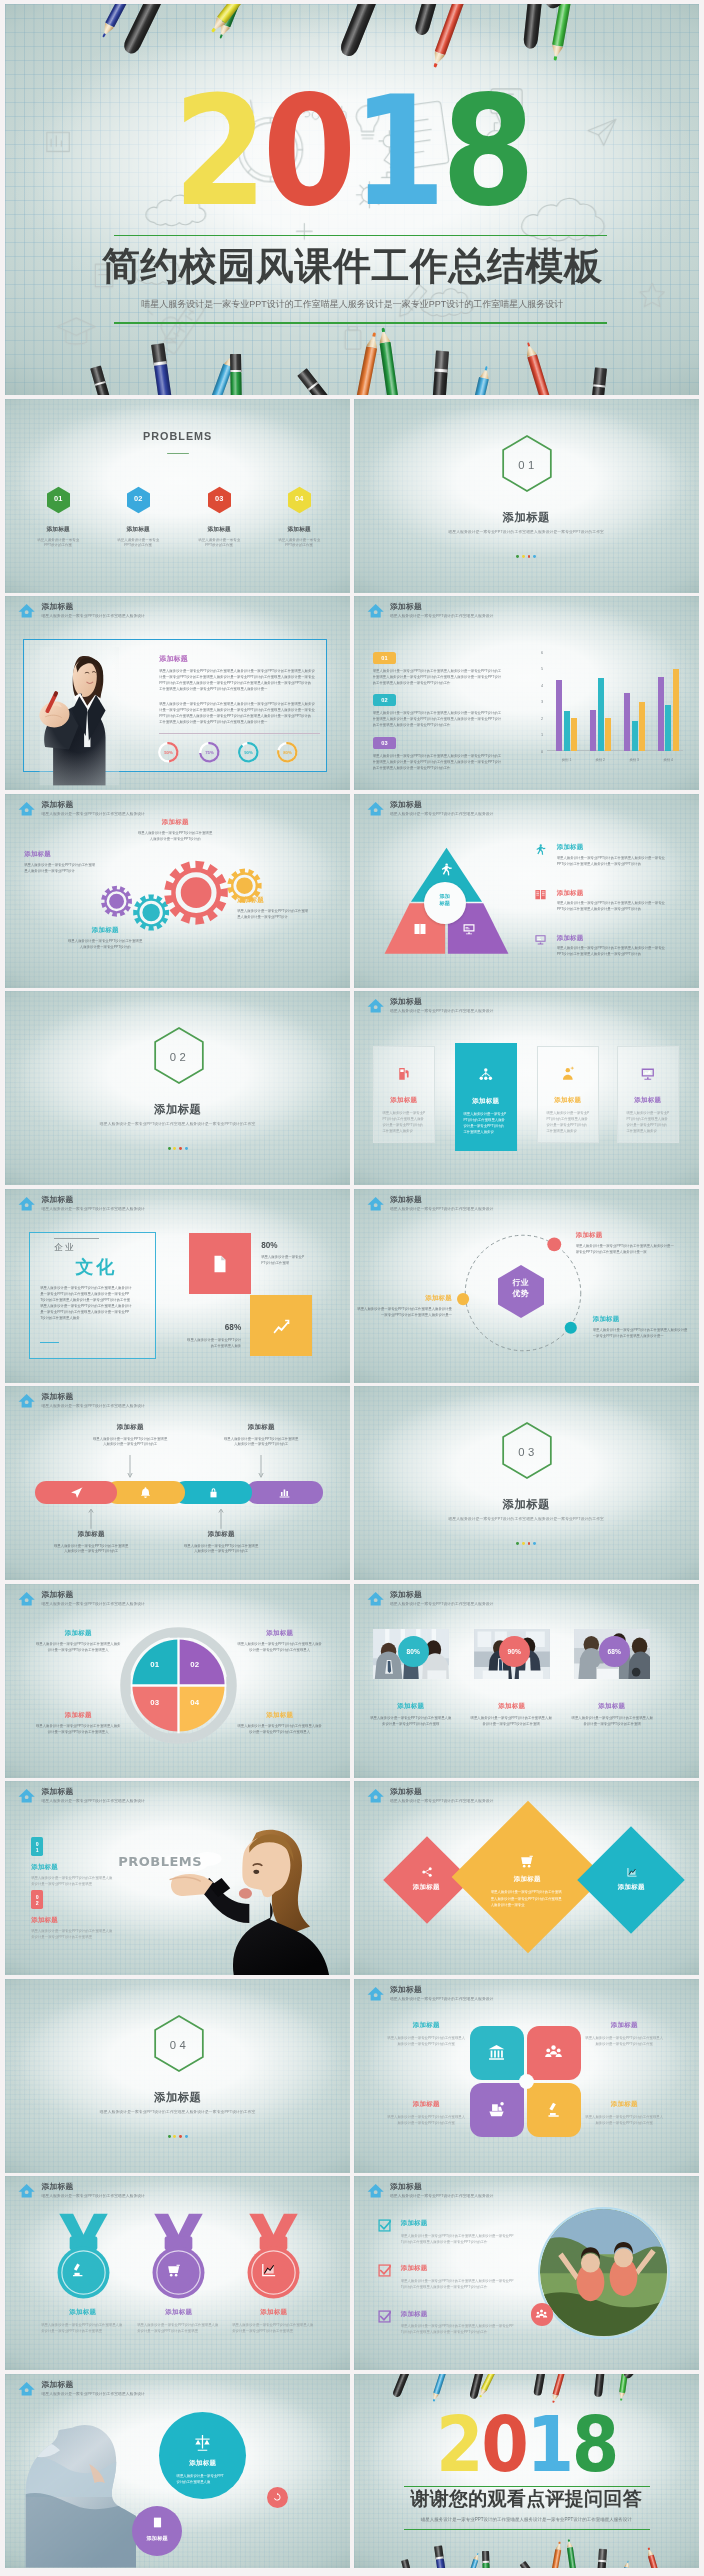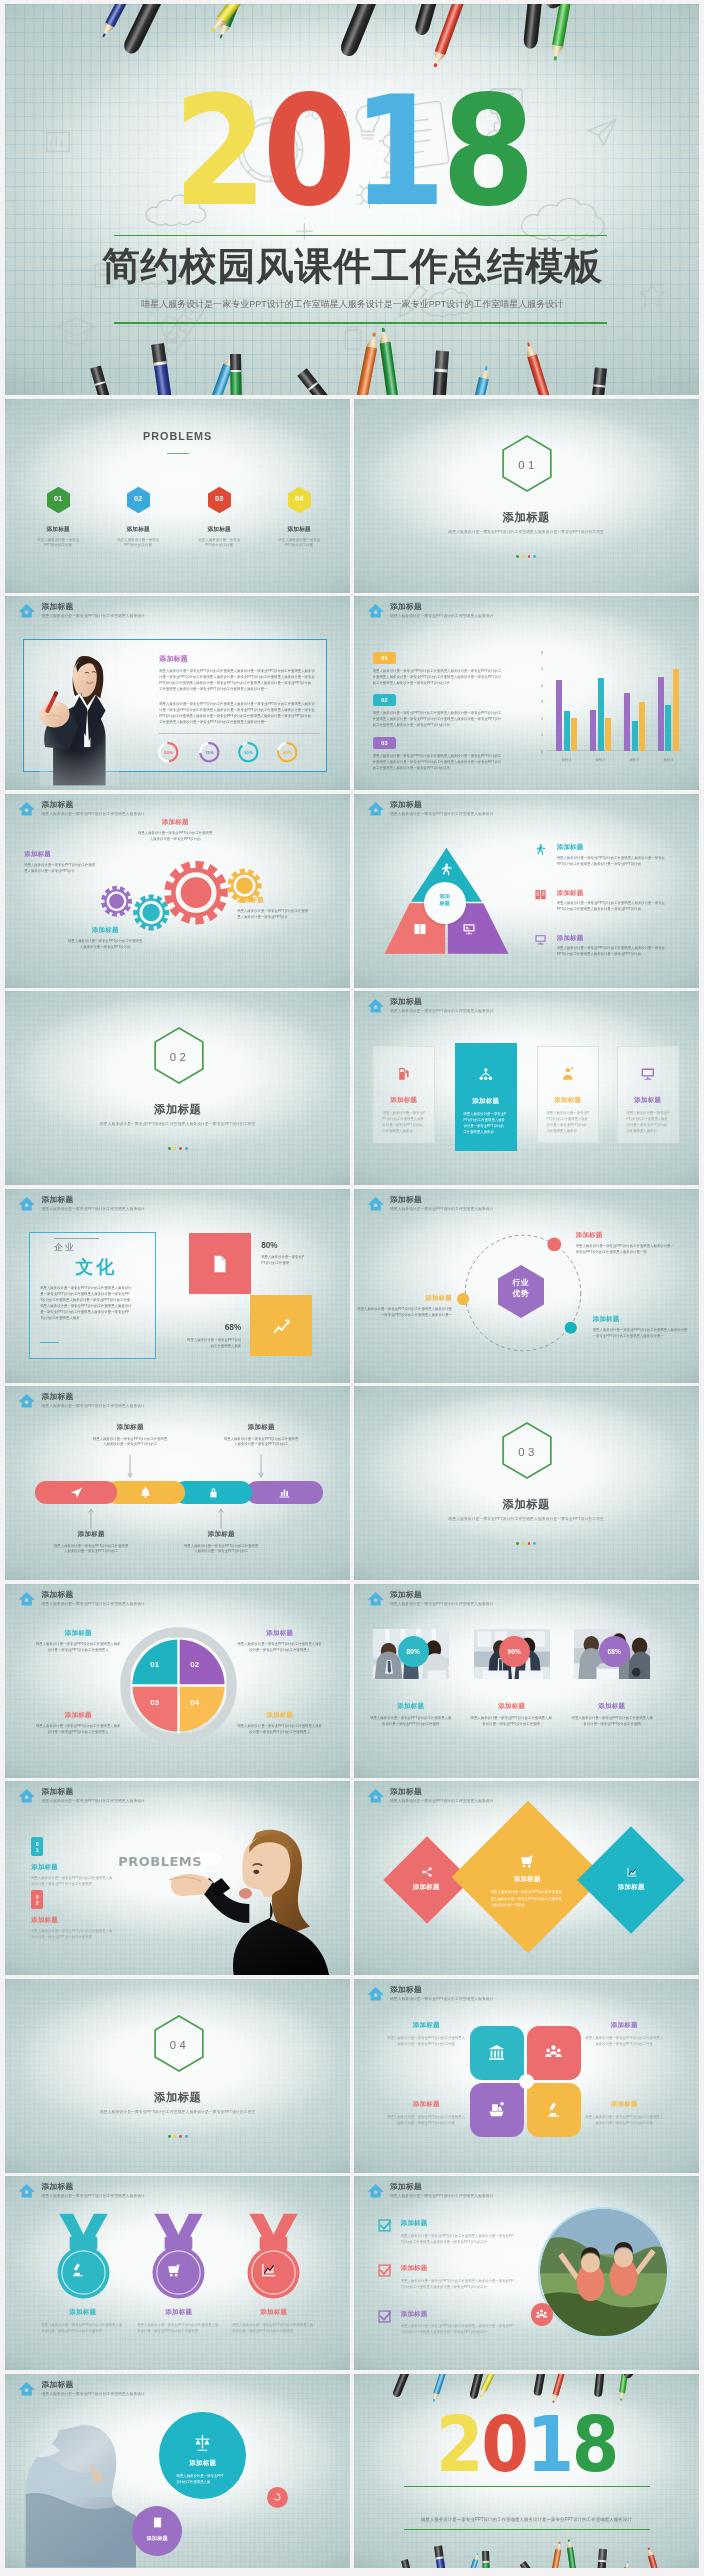--- a/index.html
+++ b/index.html
@@ -1603,18 +1603,19 @@
             <div class="lead" style="background:#3aa9dd"></div>
           </div>
           <div class="pencil" style="left: 304px; top: 217px; width: 6px; height: 45px; transform: rotate(164deg); --wood: 5.6px; --lead: 2.3px; --cap: 11px;">
             <div class="barrel" style="background:#e0452f"></div>
             <div class="wood"></div>
             <div class="lead" style="background:#e0452f"></div>
           </div>
         </div>
         <div class="tk-year" style="top:33px"><span style="color:#f1de52">2</span><span style="color:#e05040">0</span><span style="color:#4db2e2">1</span><span style="color:#2f9c4a">8</span></div>
         <div style="position:absolute;left:50px;width:246px;top:112px;height:0.9px;background:#35a03c"></div>
+        <div class="tk-title" style="top:114px">谢谢您的观看点评提问回答</div>
         <div class="tk-sub" style="top:142px">喵星人服务设计是一家专业PPT设计的工作室喵星人服务设计是一家专业PPT设计的工作室喵星人服务设计</div>
         <div style="position:absolute;left:50px;width:246px;top:155px;height:1.4px;background:#35a03c"></div>
       </div>
     </div>
 </div>
 
 
 </body></html>

